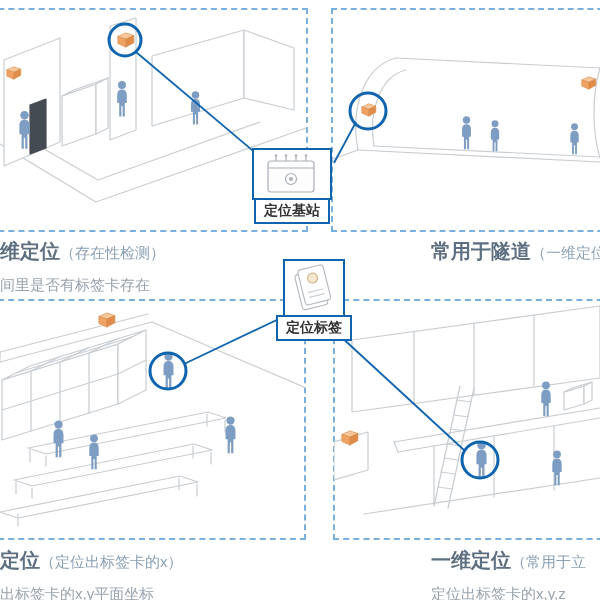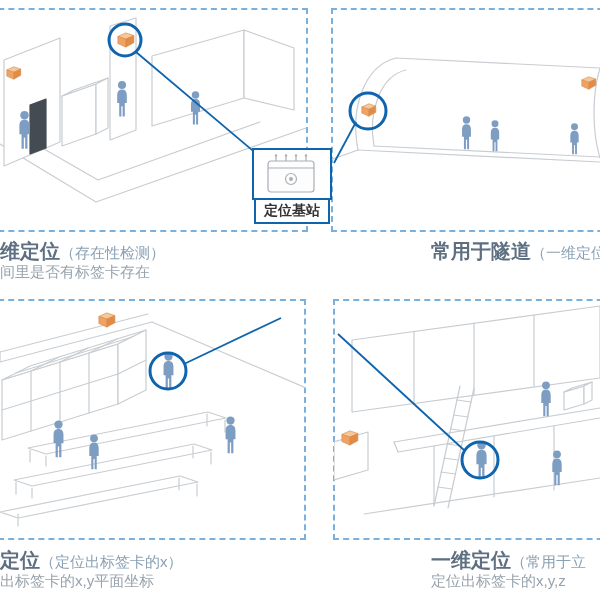--- a/index.html
+++ b/index.html
@@ -20,21 +20,21 @@
   .hl-circle { stroke:var(--accent-blue,#0f64ae); stroke-width:3; fill:none; }
 
   .callout { position:absolute; display:flex; flex-direction:column; align-items:center; }
   .icon-box { background:#fff; border:2px solid var(--accent-blue,#0f64ae); display:flex; align-items:center; justify-content:center; width:80px; height:52px; }
   .tagbox { width:62px; height:58px; }
   .label-box { background:#fff; border:2px solid var(--accent-blue,#0f64ae); margin-top:-2px; padding:2px 8px; font-size:14px; font-weight:bold; color:#333; white-space:nowrap; line-height:1.25; }
 
   .caption { position:absolute; white-space:nowrap; }
   .cap-title { font-size:20px; font-weight:bold; color:var(--title-text,#5d6f80); line-height:1.2; }
   .cap-title .note { font-size:15px; font-weight:normal; color:var(--paren-text,#8aa0b4); }
-  .cap-desc { font-size:15px; color:var(--desc-text,#98a3ad); }
+  .cap-desc { margin-top:13px; font-size:15px; color:var(--desc-text,#98a3ad); }
 </style>
 </head>
 <body>
 
 <svg width="0" height="0" style="position:absolute" aria-hidden="true">
   <symbol id="sym-person" viewBox="0 0 20 46">
     <circle cx="10" cy="5.5" r="5"></circle>
     <path d="M10 11 C6 11 4 13.5 4 18 L4 28 L6.5 28 L6.5 45 L9.2 45 L9.2 32 L10.8 32 L10.8 45 L13.5 45 L13.5 28 L16 28 L16 18 C16 13.5 14 11 10 11 Z"></path>
   </symbol>
   <symbol id="sym-anchor" viewBox="0 0 22 18">
@@ -170,20 +170,33 @@
           <rect x="7" y="8" width="46" height="31" rx="3"></rect>
           <path d="M7 15 L53 15" fill="none"></path>
           <circle cx="30" cy="26" r="5.5"></circle>
           <circle cx="30" cy="26" r="2" fill="#a9b0b6" stroke="none"></circle>
         </g>
       </svg>
     </div>
     <div class="label-box">定位基站</div>
   </div>
 
+  <div class="callout" style="left:276px;top:259px">
+    <div class="icon-box tagbox">
+      <svg width="48" height="50" viewBox="0 0 48 50">
+        <g transform="rotate(-14 24 25)">
+          <rect x="8" y="8" width="26" height="36" rx="3" fill="#fff" stroke="#b6bcc2" stroke-width="1.2"></rect>
+          <rect x="12" y="4" width="26" height="36" rx="3" fill="#fff" stroke="#b6bcc2" stroke-width="1.2"></rect>
+          <circle cx="25" cy="15" r="5" fill="#f5e7d0" stroke="#cfb083" stroke-width="1"></circle>
+          <path d="M17 28 L33 28 M17 33 L33 33" stroke="#c9cfd5" stroke-width="1.2" fill="none"></path>
+        </g>
+      </svg>
+    </div>
+    <div class="label-box">定位标签</div>
+  </div>
 
   <div class="caption" style="left:0;top:239px">
     <div class="cap-title"><span>维定位</span><span class="note">（存在性检测）</span></div>
     <div class="cap-desc">间里是否有标签卡存在</div>
   </div>
 
   <div class="caption" style="left:431px;top:239px">
     <div class="cap-title"><span>常用于隧道</span><span class="note">（一维定位</span></div>
   </div>
 

